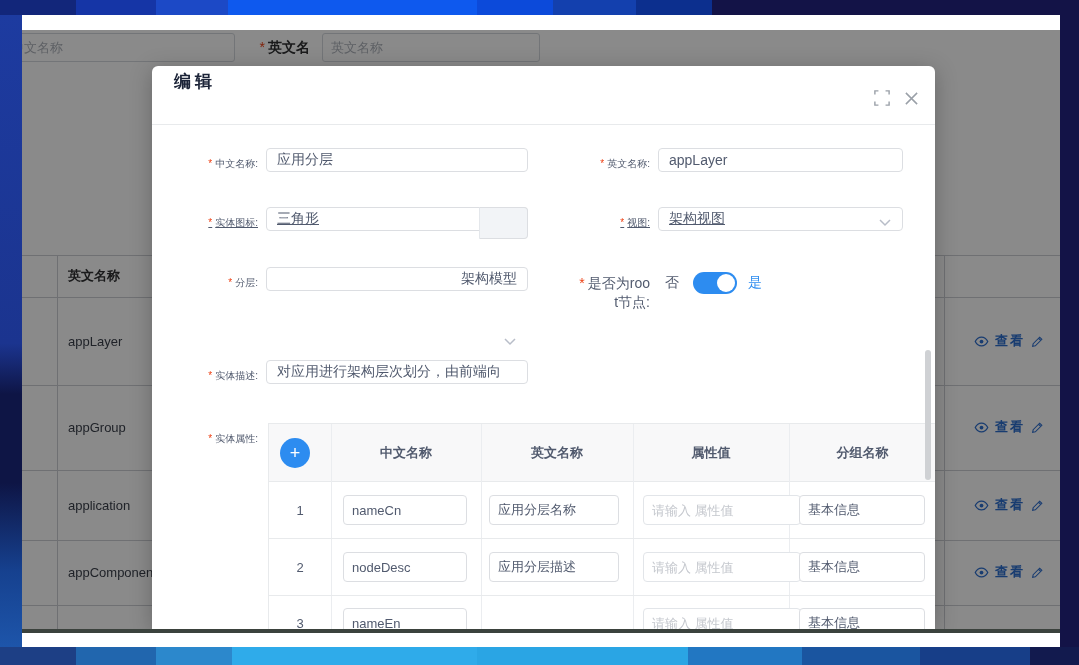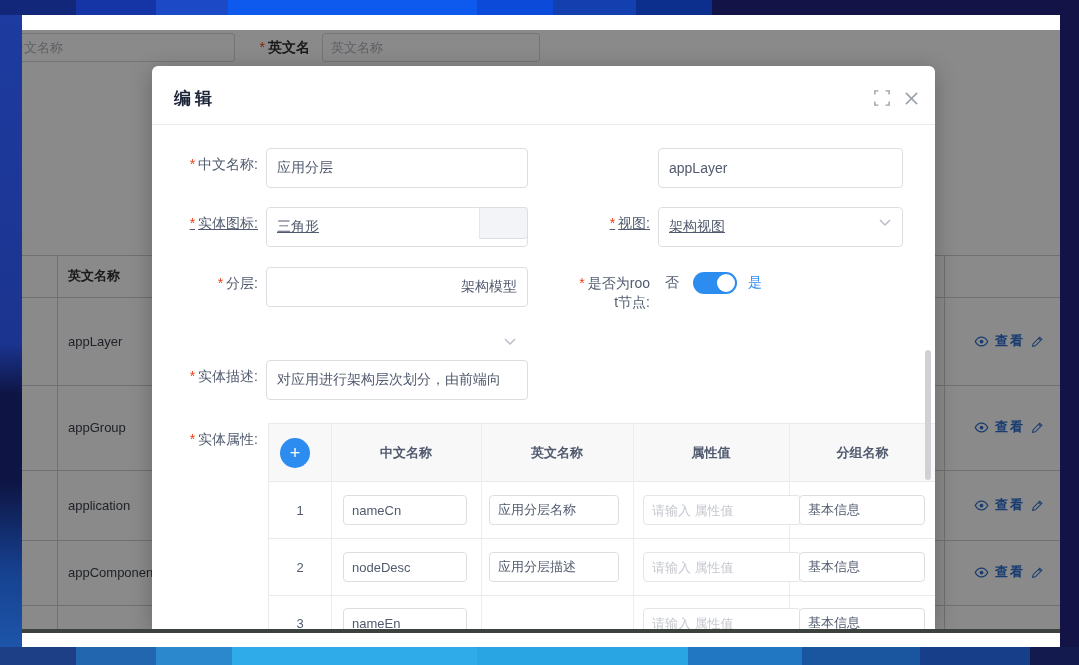--- a/index.html
+++ b/index.html
@@ -44,30 +44,30 @@
     font-size:13px; font-weight:bold; color:#303133; }
   .bgt-cell { position:absolute; left:46px; font-size:13px; color:#3a3f4a; white-space:nowrap; }
   .act { position:absolute; left:952px; display:flex; align-items:center; gap:6px;
     color:#2d6fd0; font-size:13px; white-space:nowrap; }
   .act svg { display:block; }
   .act .lbl { font-weight:bold; letter-spacing:2px; }
 
   
   .modal { position:absolute; left:130px; top:51px; width:783px; height:563px; background:#fff;
     border-radius:6px 6px 0 0; box-shadow:0 4px 22px rgba(0,0,0,0.25); z-index:2; overflow:hidden; }
-  .m-title { position:absolute; left:22px; top:21px; font-size:17px; font-weight:bold;
+  .m-title { position:absolute; left:22px; top:4px; font-size:17px; font-weight:bold;
     letter-spacing:4px; color:#1c2438; }
   .m-icons { position:absolute; right:16px; top:24px; display:flex; align-items:center; gap:14px; color:#9aa0a8; }
   .m-divider { position:absolute; left:0; top:58px; width:783px; height:1px; background:#e8eaec; }
 
-  .lab { position:absolute; width:106px; text-align:right; line-height:32px; font-size:14px;
+  .lab { position:absolute; width:106px; text-align:right; line-height:32px; font-size:10px;
     color:#515a6e; white-space:nowrap; }
   .lab.c2 { left:392px; }
   .lab.c1 { left:0; }
-  .fin { position:absolute; height:40px; border:1px solid #dcdee2; border-radius:4px; background:#fff;
+  .fin { position:absolute; height:24px; border:1px solid #dcdee2; border-radius:4px; background:#fff;
     font-size:14px; color:#515a6e; padding:0 10px; outline:none; }
   .fin::placeholder { color:#c5c8ce; }
   .in-c1 { left:114px; width:262px; }
   .in-c2 { left:506px; width:245px; }
   .r1 { top:82px; } .r2 { top:141px;text-decoration:underline; } .r3 { top:201px;text-align:right; } .r4 { top:294px; } .r5 { top:357px; }
 
   .icon-append { position:absolute; left:327px; top:141px; width:49px; height:32px; background:#f2f4f7;
     border:1px solid #dcdee2; border-left:1px solid #e4e7eb; border-radius:0 4px 4px 0; }
   .chev { position:absolute; color:#b8bdc8; }
   .chev.view { left:727px; top:153px; }
@@ -192,20 +192,21 @@
             <path d="M1 5V1h4M13 1h4v4M17 13v4h-4M5 17H1v-4" fill="none" stroke="currentColor" stroke-width="1.6"></path>
           </svg>
         <svg width="15" height="15" viewBox="0 0 16 16">
             <path d="M2 2l12 12M14 2L2 14" fill="none" stroke="currentColor" stroke-width="1.6"></path>
           </svg>
       </div>
       <div class="m-divider"></div>
 
       <div class="lab c1 r1"><span class="req">*</span><span>中文名称:</span></div>
       <input class="fin in-c1 r1" value="应用分层" style="">
+      <div class="lab c2 r1"><span class="req">*</span><span>英文名称:</span></div>
       <input class="fin in-c2 r1" value="appLayer" style="">
 
       <div class="lab c1 r2"><span class="req">*</span><span>实体图标:</span></div>
       <input class="fin in-c1 r2" value="三角形" style="">
       <div class="icon-append"></div>
       <div class="lab c2 r2"><span class="req">*</span><span>视图:</span></div>
       <input class="fin in-c2 r2" readonly="" value="架构视图" style="">
       <svg class="chev view" width="12" height="8" viewBox="0 0 12 8">
           <path d="M1 1l5 5 5-5" fill="none" stroke="currentColor" stroke-width="1.5"></path>
         </svg>

